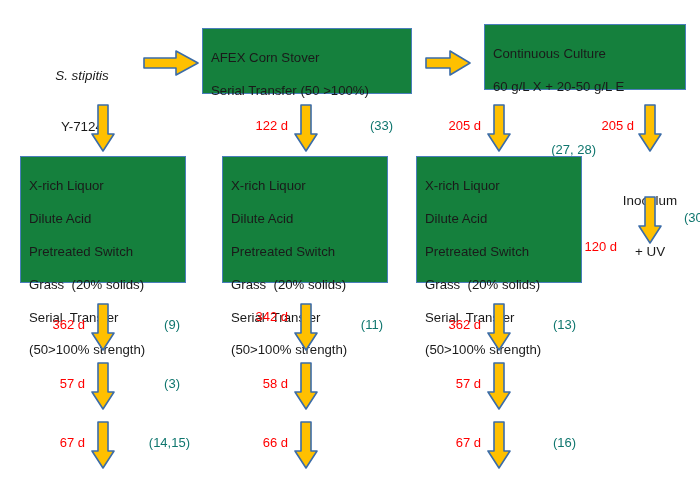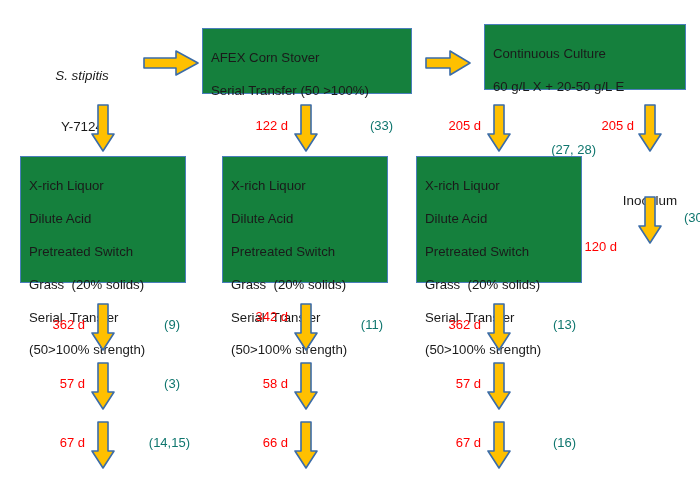--- a/index.html
+++ b/index.html
@@ -137,20 +137,21 @@
     <span class="ln">X-rich Liquor</span>
     <span class="ln">Dilute Acid</span>
     <span class="ln">Pretreated Switch</span>
     <span class="ln">Grass  (20% solids)</span>
     <span class="ln">Serial  Transfer</span>
     <span class="ln">(50&gt;100% strength)</span>
   </div>
 
   <div class="txt" style="left:600px;top:158px;width:100px;">
     <span class="ln">Inoculum</span>
+    <span class="ln">+ UV</span>
   </div>
 
   <div class="arrow" style="left:638px;top:196px;">
     <svg width="24" height="48" viewBox="0 0 24 48">
       <polygon points="7,1 17,1 17,30 23,30 12,47 1,30 7,30" fill="#FFC000" stroke="#3B6CA8" stroke-width="1.6" stroke-linejoin="round"></polygon>
     </svg>
   </div>
   <div class="lbl day" style="left:555px;top:211px;width:62px;margin-top:29px;">120 d</div>
   <div class="lbl ref" style="left:667px;top:211px;width:40px;">(30)</div>
 

